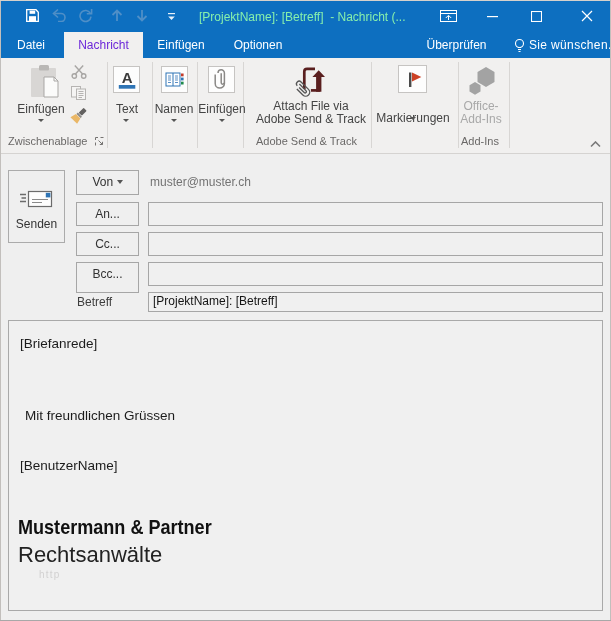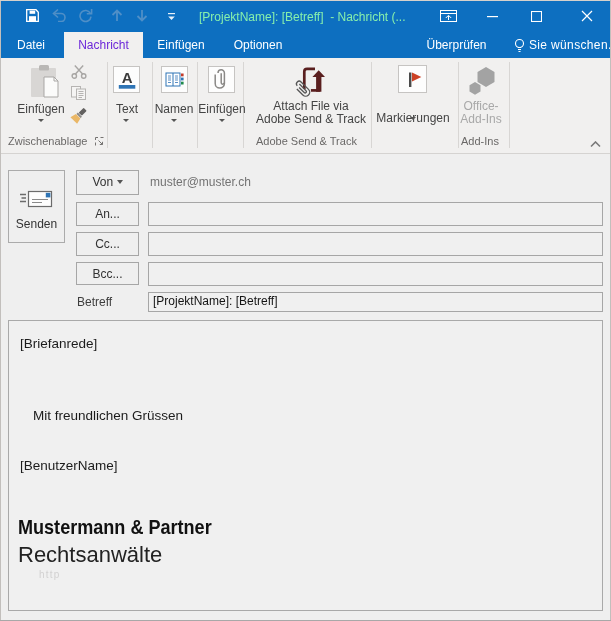--- a/index.html
+++ b/index.html
@@ -201,30 +201,30 @@
       <rect x="9.5" y="1.5" width="23" height="15" fill="#fdfdfd" stroke="#6b6b6b" stroke-width="1.2"></rect>
       <path d="M13 9.5 h16 M13 12.5 h10" stroke="#8a8a8a" fill="none"></path>
       <rect x="26.8" y="2.8" width="4.6" height="4.6" fill="#2e74b5"></rect>
     </svg>
     <div class="abs" style="left:0;top:46px;width:55px;font-size:12px;color:#333;">Senden</div>
   </div>
   <div class="btn" style="left:76px;top:170px;width:63px;height:25px;line-height:23px;">Von <span style="display:inline-block;width:0;height:0;border-left:3.5px solid transparent;border-right:3.5px solid transparent;border-top:4px solid #555;vertical-align:2px;"></span></div>
   <div class="abs" style="left:150px;top:172px;font-size:12px;color:#737373;line-height:20px;">muster@muster.ch</div>
   <div class="btn" style="left:76px;top:202px;width:63px;height:24px;line-height:22px;">An...</div>
   <div class="btn" style="left:76px;top:232px;width:63px;height:24px;line-height:22px;">Cc...</div>
-  <div class="btn" style="left:76px;top:262px;width:63px;height:23px;line-height:22px;">Bcc...</div>
+  <div class="btn" style="left:76px;top:262px;width:63px;height:31px;line-height:22px;">Bcc...</div>
   <div class="fld" style="top:202px;height:24px;"></div>
   <div class="fld" style="top:232px;height:24px;"></div>
   <div class="fld" style="top:262px;height:24px;"></div>
   <div class="abs" style="left:77px;top:293px;font-size:12px;color:#3d3d3d;line-height:19px;">Betreff</div>
   <div class="fld" style="top:292px;height:20px;font-size:12px;color:#141414;line-height:17px;padding-left:4px;">[ProjektName]: [Betreff]</div>
 
   <div class="bodybox">
     <div class="btxt" style="left:11px;top:16px;">[Briefanrede]</div>
-    <div class="btxt" style="left:24px;top:88px;">Mit freundlichen Grüssen</div>
+    <div class="btxt" style="left:16px;top:88px;">Mit freundlichen Grüssen</div>
     <div class="btxt" style="left:11px;top:138px;">[BenutzerName]</div>
     <div class="btxt" style="left:9px;top:195px;font-size:21px;line-height:22px;font-weight:bold;color:#111;transform:scaleX(0.86);transform-origin:0 0;">Mustermann &amp; Partner</div>
     <div class="btxt" style="left:9px;top:224px;font-size:22px;line-height:20px;color:#222;">Rechtsanwälte</div>
     <div class="btxt" style="left:30px;top:249px;font-size:10px;line-height:10px;letter-spacing:1.2px;color:#d2d1d1;">http</div>
   </div>
   <div class="abs" style="left:0;top:0;width:1px;height:621px;background:#c2bfbc;"></div>
   <div class="abs" style="left:0;top:0;width:611px;height:1px;background:#d5d1cc;"></div>
   <div class="abs" style="left:610px;top:0;width:1px;height:621px;background:#c2bfbc;"></div>
   <div class="abs" style="left:0;top:620px;width:611px;height:1px;background:#a8a8a8;"></div>
 </div>

